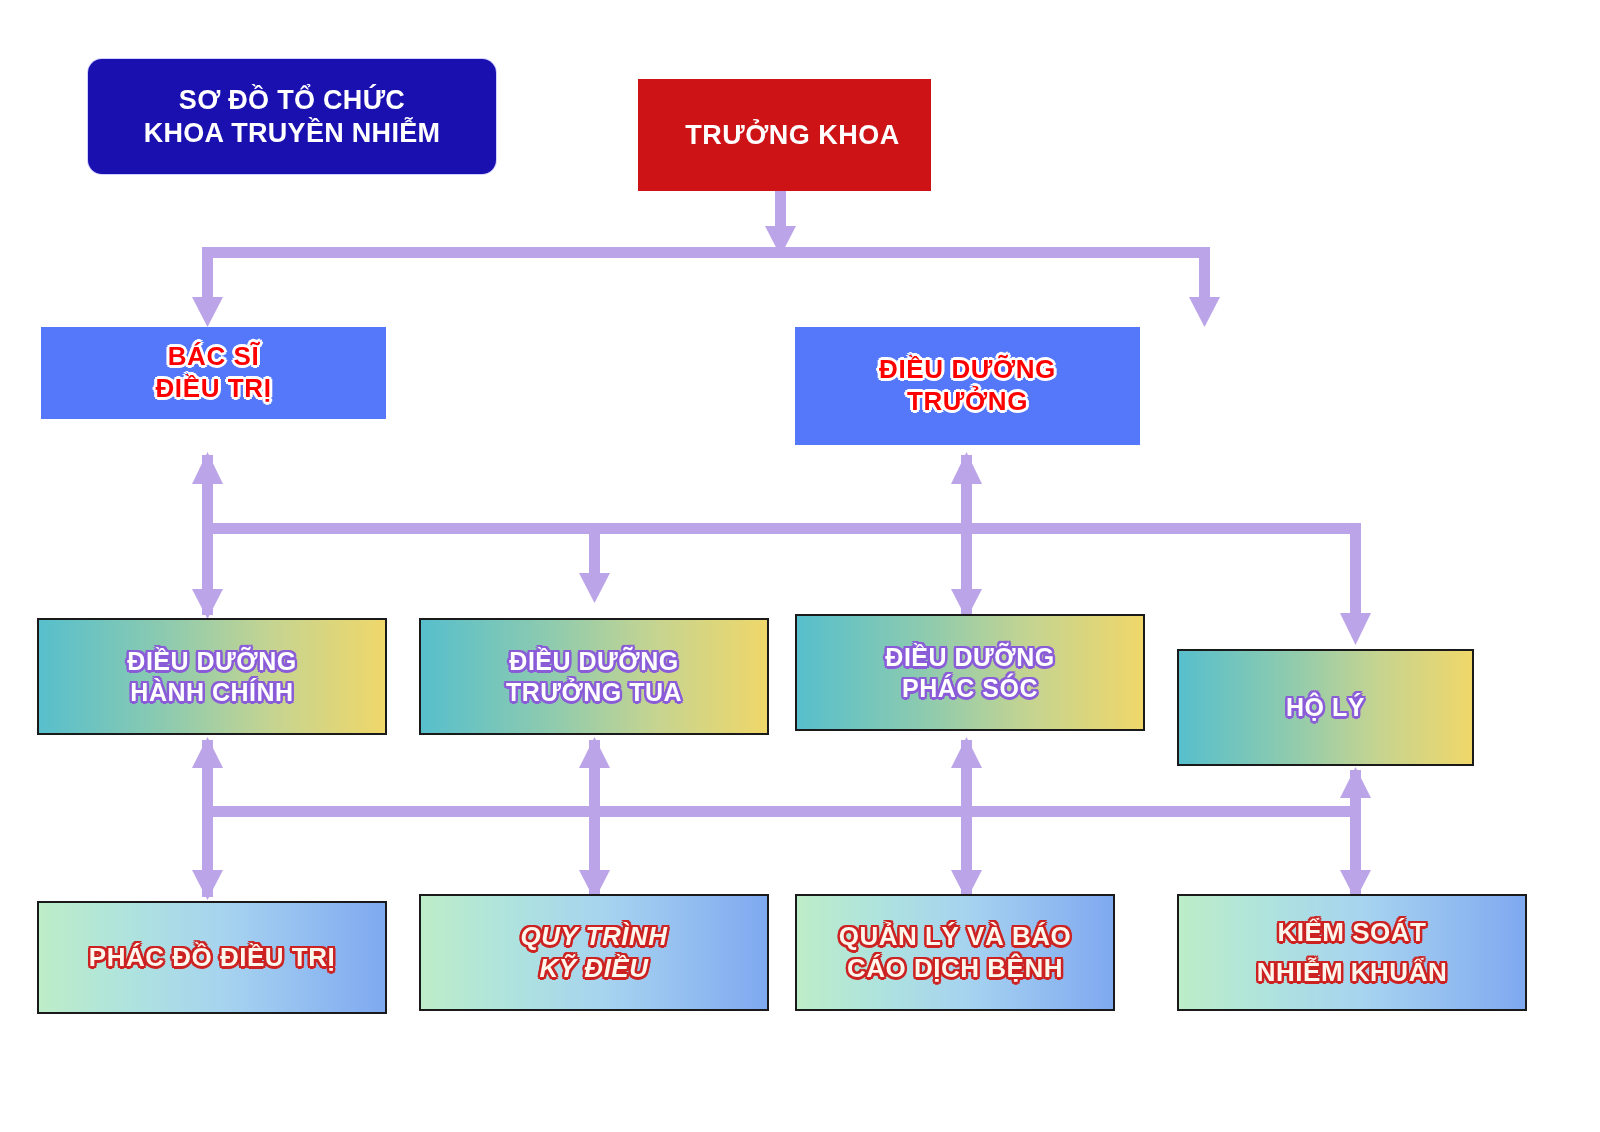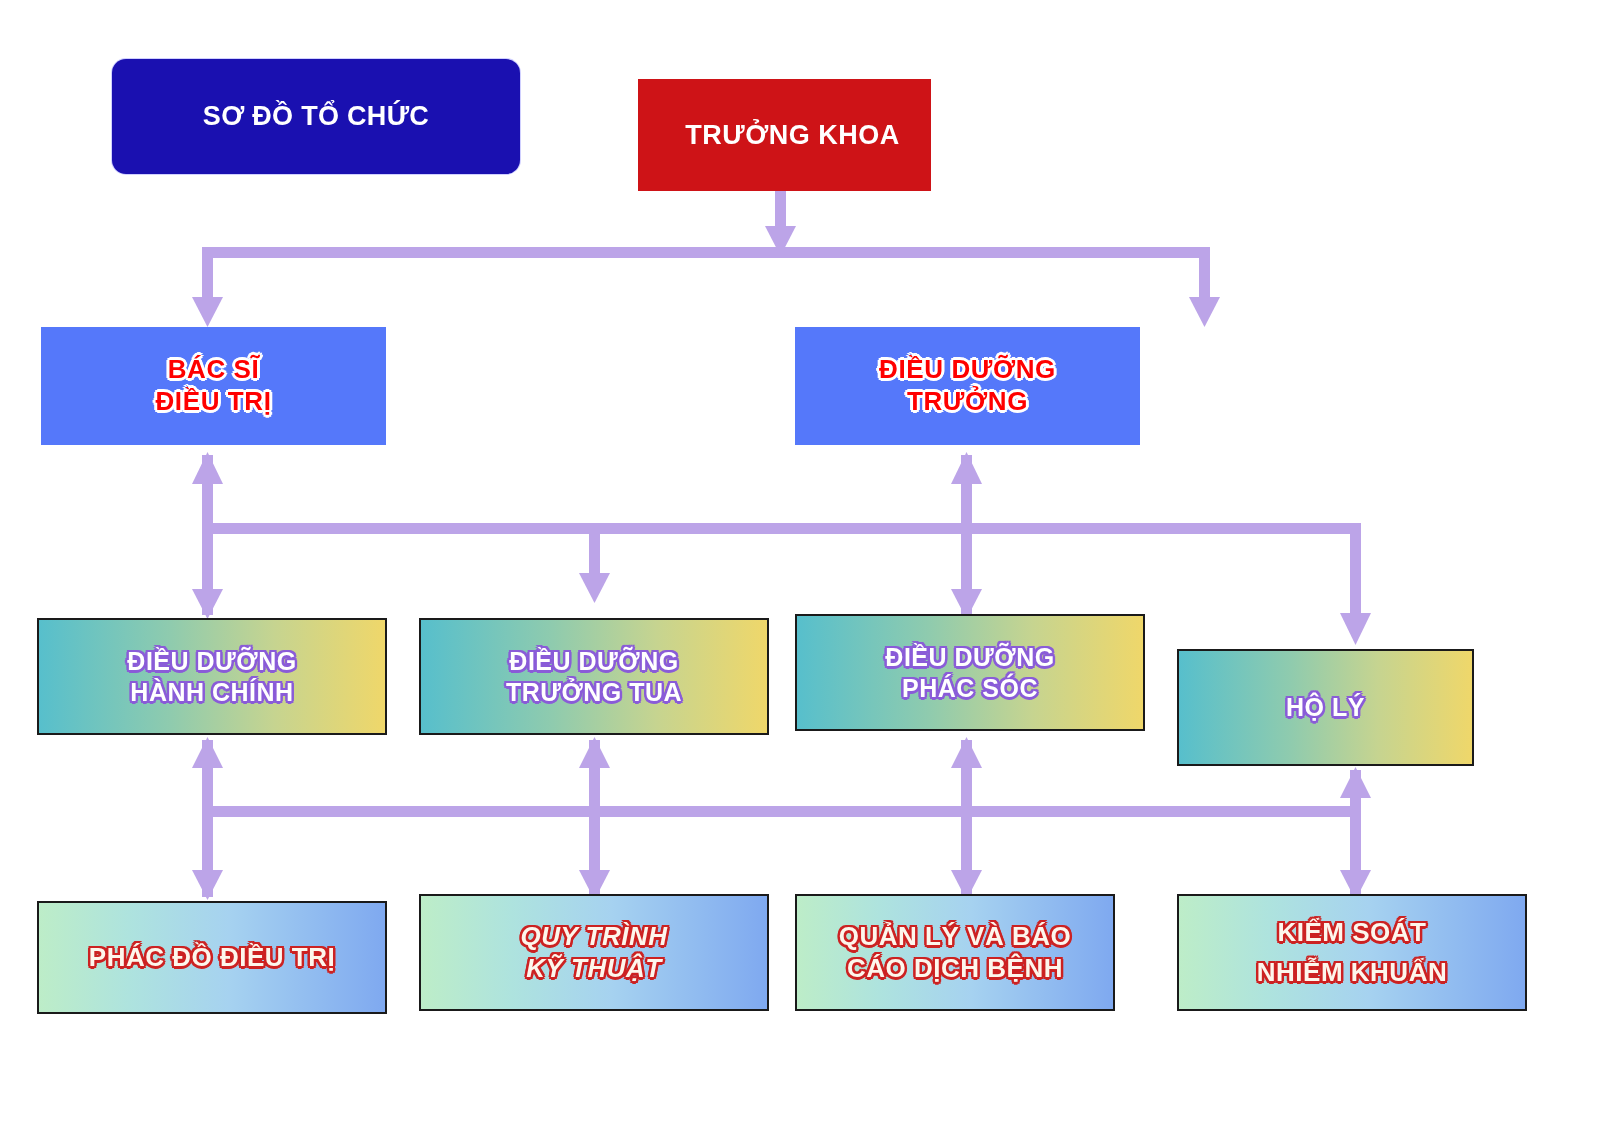--- a/index.html
+++ b/index.html
@@ -21,21 +21,20 @@
 
   
   .title-box {
     background: #1A10B0;
     border-radius: 14px;
     color: #ffffff;
     font-weight: bold;
     font-size: 27px;
     letter-spacing: .3px;
     box-shadow: 0 0 0 1px rgba(120,120,255,.35);
-    margin-left: 24px;
   }
   .title-box .ln { display: block; white-space: nowrap; }
 
   
   .root-box {
     background: #CE1317;
     color: #ffffff;
     font-weight: bold;
     font-size: 27px;
     letter-spacing: .5px;
@@ -168,27 +167,28 @@
       </g>
 
       <g fill="#BCA4E8">
         <rect x="207" y="806" width="1149" height="11"></rect>
       </g>
     </svg>
   </div>
 
   <div class="node title-box" style="left:88px;top:59px;width:408px;height:115px;flex-direction:column;">
     <span class="ln">SƠ ĐỒ TỔ CHỨC</span>
+    <span class="ln">KHOA TRUYỀN NHIỄM</span>
   </div>
 
   <div class="node root-box" style="left:638px;top:79px;width:293px;height:112px;">
     <span>TRƯỞNG KHOA</span>
   </div>
 
-  <div class="node blue-box" style="left:41px;top:327px;width:345px;height:118px;flex-direction:column;">
+  <div class="node blue-box" style="left:41px;top:327px;width:345px;height:92px;flex-direction:column;">
     <span class="ln">BÁC SĨ</span>
     <span class="ln">ĐIỀU TRỊ</span>
   </div>
 
   <div class="node blue-box" style="left:795px;top:327px;width:345px;height:118px;flex-direction:column;">
     <span class="ln">ĐIỀU DƯỠNG</span>
     <span class="ln">TRƯỞNG</span>
   </div>
 
   <div class="node grad-warm" style="left:37px;top:618px;width:350px;height:117px;flex-direction:column;">
@@ -209,21 +209,21 @@
   <div class="node grad-warm" style="left:1177px;top:649px;width:297px;height:117px;flex-direction:column;">
     <span class="ln">HỘ LÝ</span>
   </div>
 
   <div class="node grad-cool" style="left:37px;top:901px;width:350px;height:113px;flex-direction:column;">
     <span class="ln">PHÁC ĐỒ ĐIỀU TRỊ</span>
   </div>
 
   <div class="node grad-cool" style="left:419px;top:894px;width:350px;height:117px;flex-direction:column;font-style:italic;">
     <span class="ln">QUY TRÌNH</span>
-    <span class="ln">KỸ THUẬT</span>
+    <span class="ln">KỸ ĐIỀU</span>
   </div>
 
   <div class="node grad-cool" style="left:795px;top:894px;width:320px;height:117px;flex-direction:column;">
     <span class="ln">QUẢN LÝ VÀ BÁO</span>
     <span class="ln">CÁO DỊCH BỆNH</span>
   </div>
 
   <div class="node grad-cool" style="left:1177px;top:894px;width:350px;height:117px;flex-direction:column;gap:8px;">
     <span class="ln">KIỂM SOÁT</span>
     <span class="ln">NHIỄM KHUẨN</span>

